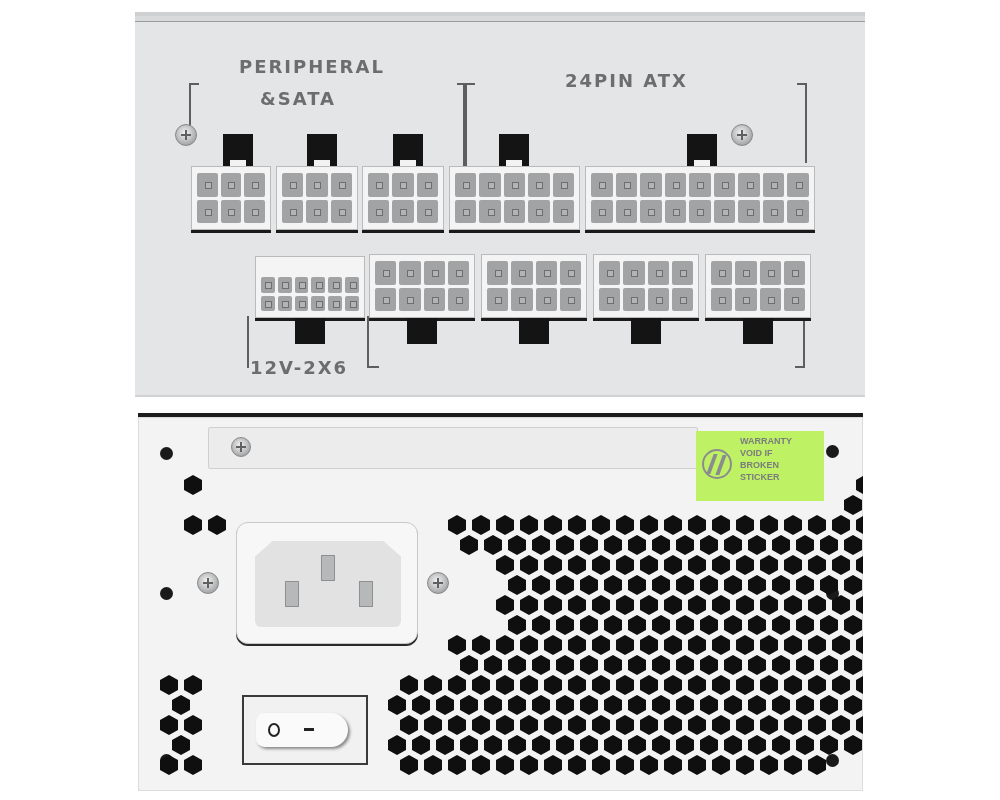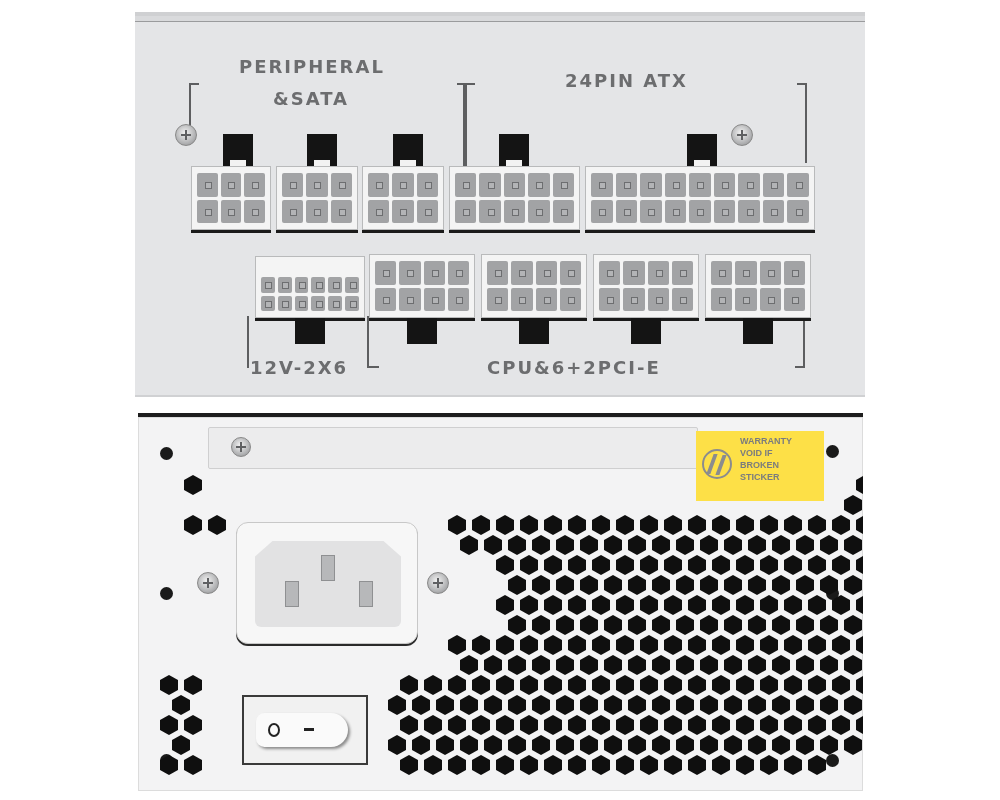--- a/index.html
+++ b/index.html
@@ -38,21 +38,21 @@
   .screw::before { width:10px; height:2px; margin:-1px -5px; }
   .screw::after { width:2px; height:10px; margin:-5px -1px; }
 
   
   .rear-panel {
     position:absolute; left:138px; top:413px; width:725px; height:378px;
     background:#f3f3f4; border-top:4px solid #1d1d1d;
     box-shadow: inset 0 0 0 1px #dcdcdc;
   }
   .rail { position:absolute; left:70px; top:10px; width:490px; height:42px; background:#ececed; border:1px solid #cfcfd0; border-radius:2px; }
-  .sticker { position:absolute; left:558px; top:14px; width:128px; height:70px; background:#fde047; }
+  .sticker { position:absolute; left:558px; top:14px; width:128px; height:70px; background:#bef264; }
   .sticker-logo { position:absolute; left:6px; top:18px; width:30px; height:30px; border:2px solid #8b8c8e; border-radius:50%; }
   .sticker-logo::before { content:""; position:absolute; left:6px; top:3px; width:4px; height:20px; background:#8b8c8e; transform: skewX(-20deg); }
   .sticker-logo::after { content:""; position:absolute; left:15px; top:4px; width:4px; height:20px; background:#8b8c8e; transform: skewX(-20deg); }
   .sticker-text { position:absolute; left:44px; top:4px; font-size:9px; line-height:12px; color:#7b7c7e; font-family:"Liberation Sans", sans-serif; font-weight:bold; }
   .sticker-text div { display:block; }
 
   .hole { position:absolute; width:13px; height:13px; border-radius:50%; background:#1a1a1a; }
 
   .hexgrid { position:absolute; overflow:hidden; }
   .hex {
@@ -70,24 +70,23 @@
   .switch-o { position:absolute; left:12px; top:10px; width:12px; height:14px; border:2px solid #222; border-radius:50%; }
   .switch-i { position:absolute; left:48px; top:15px; width:10px; height:3px; background:#222; }
 </style>
 </head>
 <body>
 
 <div class="mod-panel">
   <div class="topedge"></div>
 
   <div class="label" style="left:104px; top:40px;">PERIPHERAL</div>
-  <div class="label" style="left:138px; top:72px;text-align:center;">&amp;SATA</div>
+  <div class="label" style="left:125px; top:72px;text-align:center;">&amp;SATA</div>
   <div class="label" style="left:430px; top:54px;">24PIN ATX</div>
   <div class="label" style="left:115px; top:341px;">12V-2X6</div>
-  <div class="label" style="left:352px; top:341px;">CPU&amp;6+2PCI-E</div>
 
   <div class="bracket" style="left:54px; top:67px; width:10px; height:45px; border-left-width:2px; border-top-width:2px;"></div>
   <div class="bracket" style="left:322px; top:67px; width:10px; height:135px; border-right-width:2px; border-top-width:2px;"></div>
   <div class="bracket" style="left:328px; top:67px; width:12px; height:135px; border-left-width:2px; border-top-width:2px;"></div>
   <div class="bracket" style="left:662px; top:67px; width:10px; height:80px; border-right-width:2px; border-top-width:2px;"></div>
   <div class="bracket" style="left:112px; top:300px; width:10px; height:52px; border-left-width:2px;"></div>
   <div class="bracket" style="left:226px; top:300px; width:8px; height:52px; border-right-width:2px;"></div>
   <div class="bracket" style="left:232px; top:300px; width:12px; height:52px; border-left-width:2px; border-bottom-width:2px;"></div>
   <div class="bracket" style="left:660px; top:300px; width:10px; height:52px; border-right-width:2px; border-bottom-width:2px;"></div>
 

